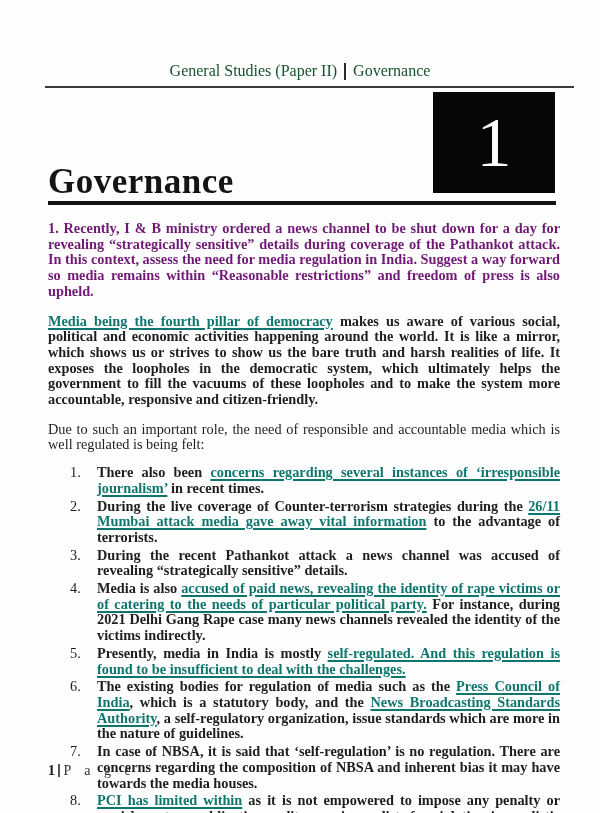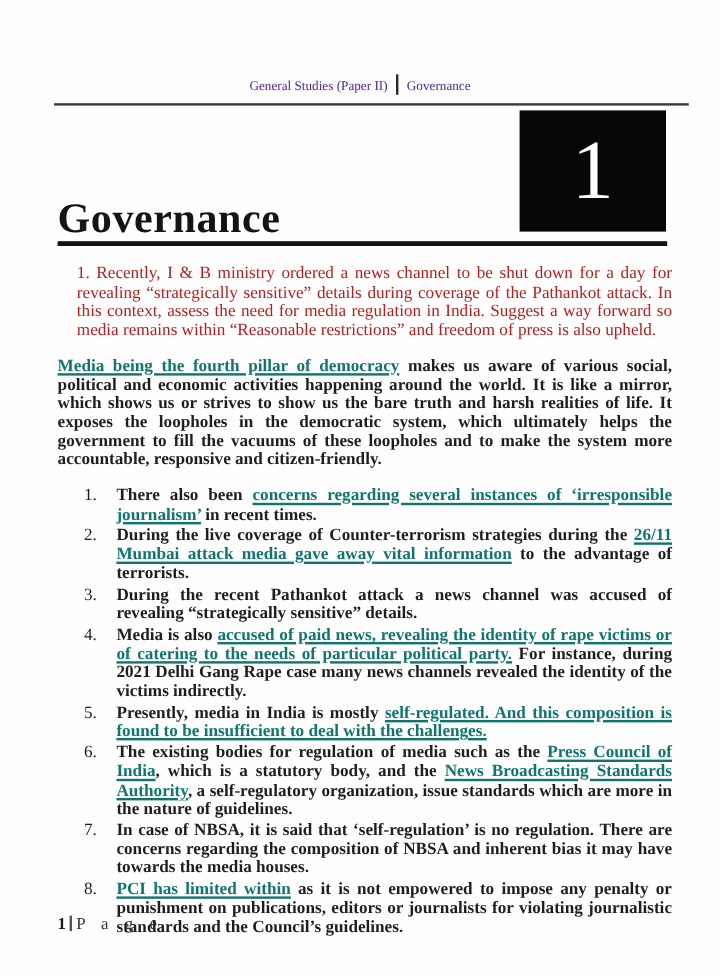--- a/index.html
+++ b/index.html
@@ -11,22 +11,22 @@
     font-family: "Liberation Serif", serif;
     color: #1e1e1e;
     overflow: hidden;
   }
 
   
   .running-header {
     position: absolute;
     top: 62px; left: 0; right: 0;
     text-align: center;
-    font-size: 11px;
-    color: #4c1d95;
+    font-size: 16px;
+    color: #14532d;
     white-space: nowrap;
   }
   .header-divider {
     display: inline-block;
     width: 2px; height: 17px;
     background: #2a2a2a;
     margin: 0 7px;
     vertical-align: -4px;
   }
   .header-rule {
@@ -72,21 +72,21 @@
   
   .body-copy {
     position: absolute;
     left: 48px; top: 221px;
     width: 512px;
     font-size: 14.3px;
     line-height: 15.7px;
     text-align: justify;
   }
   .body-copy p { margin: 0 0 14px 0; }
-  p.question { font-weight: 400; color: #b91c1c; margin-left: 16px; }
+  p.question { font-weight: 700; color: #701a75; }
   p.lead-in { margin-bottom: 12px; }
 
   .seg-n  { font-weight: bold; }
   .seg-bu {
     font-weight: 700;
     text-decoration: underline;
     text-decoration-thickness: 1.5px;
     text-underline-offset: 2px;
     color: #0f766e;
   }
@@ -145,27 +145,28 @@
 
   <h1 class="page-title" style="margin:0;">Governance</h1>
   <div class="title-rule"></div>
 
   <div class="body-copy">
 
     <p class="question">1. Recently, I &amp; B ministry ordered a news channel to be shut down for a day for revealing “strategically sensitive” details during coverage of the Pathankot attack. In this context, assess the need for media regulation in India. Suggest a way forward so media remains within “Reasonable restrictions” and freedom of press is also upheld.</p>
 
     <p><span class="seg-bu">Media being the fourth pillar of democracy</span><span class="seg-n"> makes us aware of various social, political and economic activities happening around the world. It is like a mirror, which shows us or strives to show us the bare truth and harsh realities of life. It exposes the loopholes in the democratic system, which ultimately helps the government to fill the vacuums of these loopholes and to make the system more accountable, responsive and citizen-friendly.</span></p>
 
+    <p class="lead-in">Due to such an important role, the need of responsible and accountable media which is well regulated is being felt:</p>
 
     <ol class="points">
       <li><span class="seg-n">There also been </span><span class="seg-bu">concerns regarding several instances of ‘irresponsible journalism’</span><span class="seg-n"> in recent times.</span></li>
       <li><span class="seg-n">During the live coverage of Counter-terrorism strategies during the </span><span class="seg-bu">26/11 Mumbai attack media gave away vital information</span><span class="seg-n"> to the advantage of terrorists.</span></li>
       <li><span class="seg-n">During the recent Pathankot attack a news channel was accused of revealing “strategically sensitive” details.</span></li>
       <li><span class="seg-n">Media is also </span><span class="seg-bu">accused of paid news, revealing the identity of rape victims or of catering to the needs of particular political party.</span><span class="seg-n"> For instance, during 2021 Delhi Gang Rape case many news channels revealed the identity of the victims indirectly.</span></li>
-      <li><span class="seg-n">Presently, media in India is mostly </span><span class="seg-bu">self-regulated. And this composition is found to be insufficient to deal with the challenges.</span></li>
+      <li><span class="seg-n">Presently, media in India is mostly </span><span class="seg-bu">self-regulated. And this regulation is found to be insufficient to deal with the challenges.</span></li>
       <li><span class="seg-n">The existing bodies for regulation of media such as the </span><span class="seg-bu">Press Council of India</span><span class="seg-n">, which is a statutory body, and the </span><span class="seg-bu">News Broadcasting Standards Authority</span><span class="seg-n">, a self-regulatory organization, issue standards which are more in the nature of guidelines.</span></li>
       <li><span class="seg-n">In case of NBSA, it is said that ‘self-regulation’ is no regulation. There are concerns regarding the composition of NBSA and inherent bias it may have towards the media houses.</span></li>
       <li><span class="seg-bu">PCI has limited within</span><span class="seg-n"> as it is not empowered to impose any penalty or punishment on publications, editors or journalists for violating journalistic standards and the Council’s guidelines.</span></li>
     </ol>
 
   </div>
 
   <div class="footer">
     <span class="pg-num">1</span><span class="footer-divider"></span><span class="pg-label">P a g e</span>
   </div>

